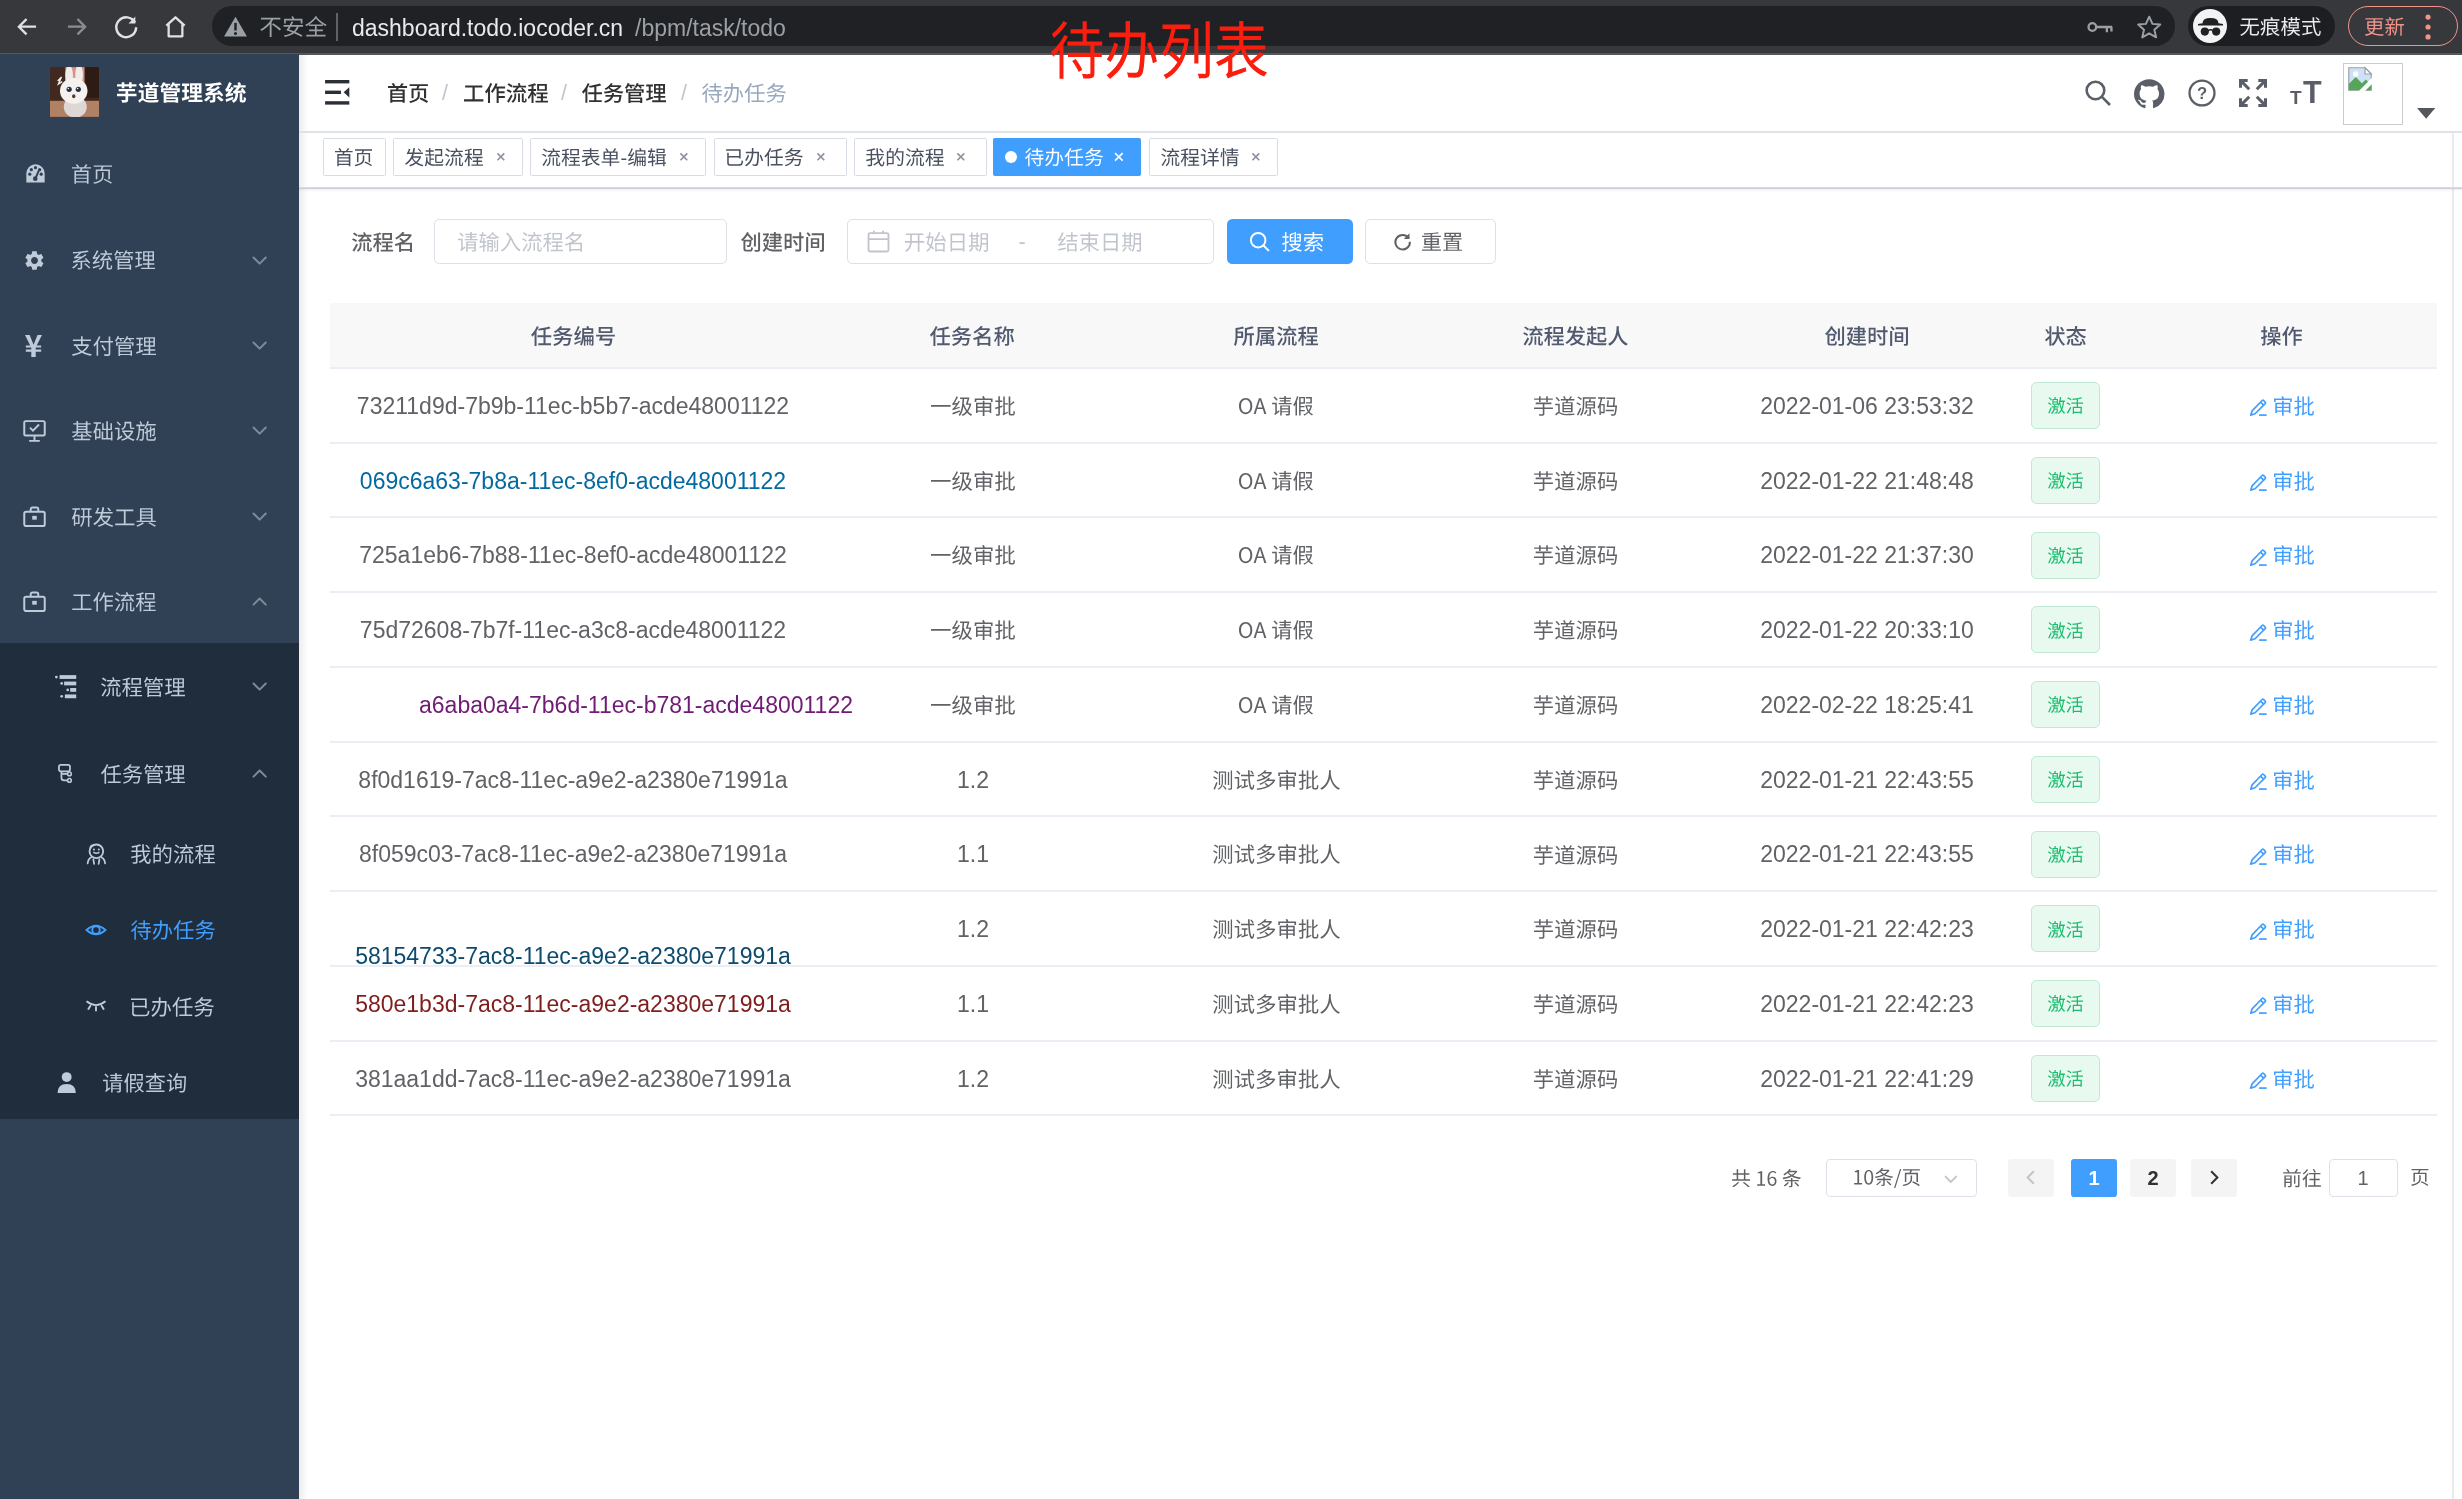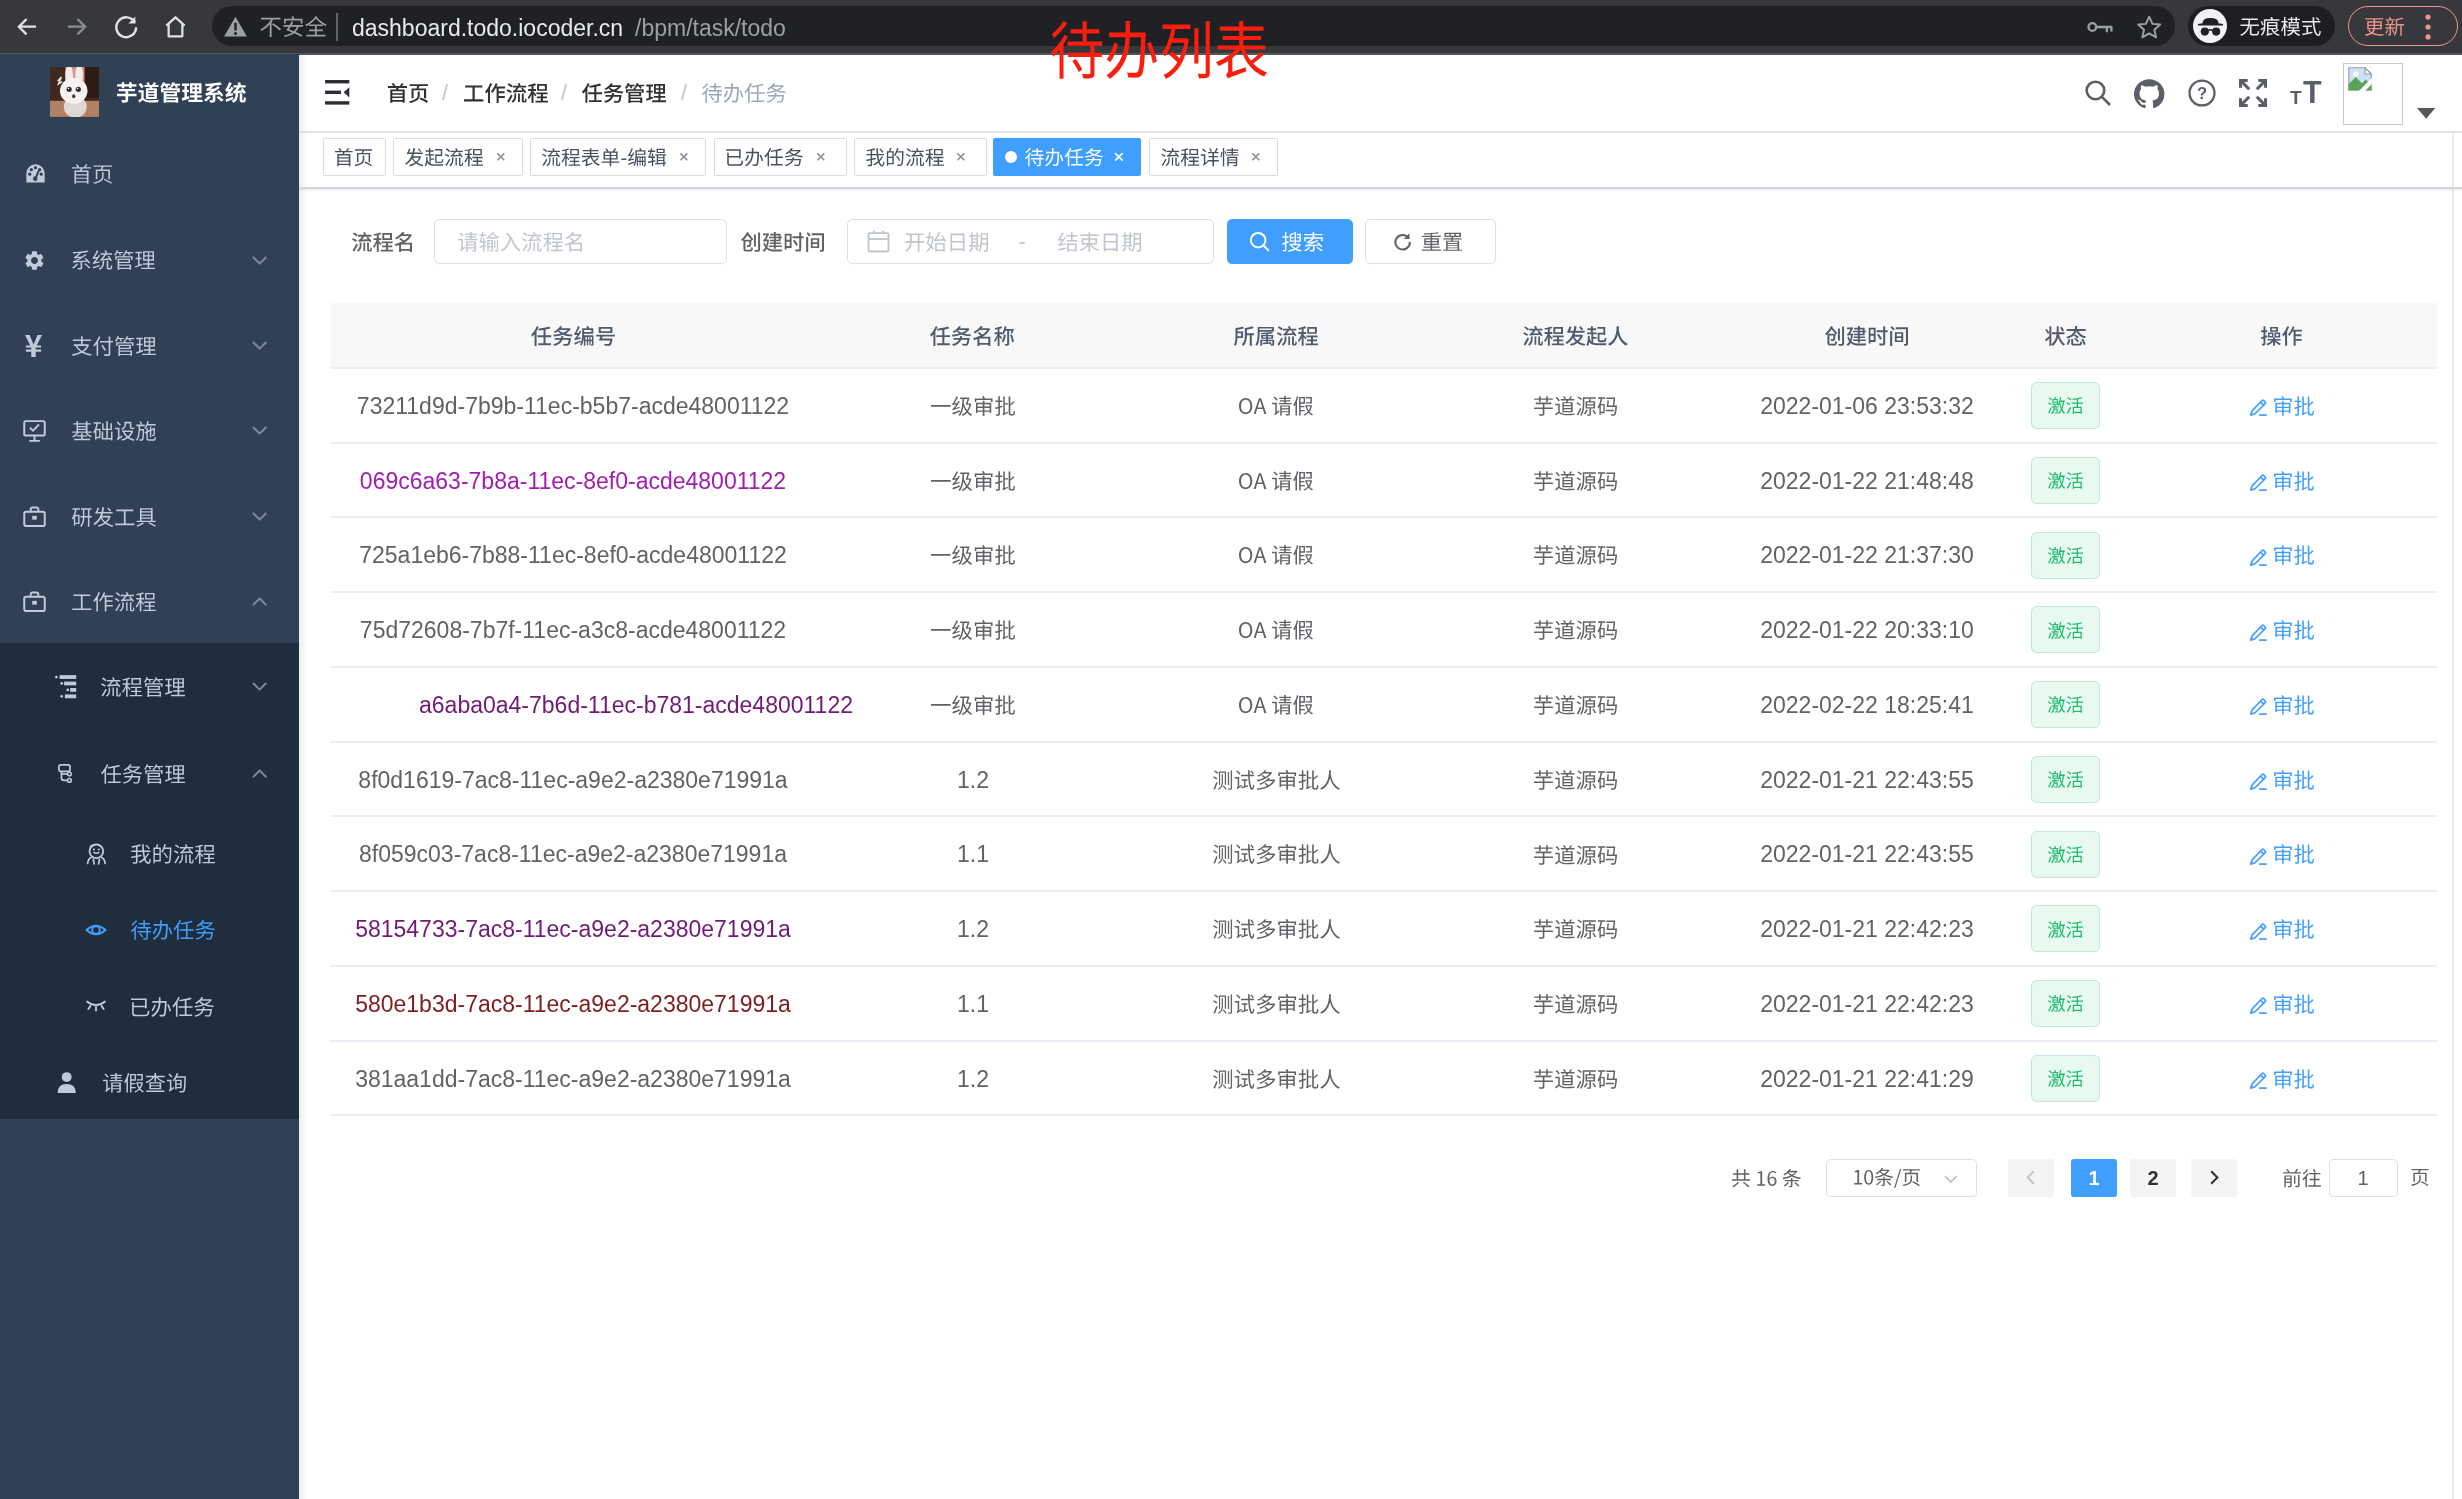--- a/index.html
+++ b/index.html
@@ -388,21 +388,21 @@
     <use href="#t43" fill="#1abd6c"></use>
   </svg>
 <svg class="z" style="left:2246px;top:394px;width:23px;height:23px" viewBox="0 0 30 30">
     <path d="M8 22 L6.2 27.5 L11.8 25.8 L25 12.5 Q26 11.5 25 10.5 L23 8.5 Q22 7.5 21 8.5 Z M19 10.5 L23 14.5" stroke="#409eff" stroke-width="2.2" fill="none" stroke-linejoin="round"></path>
     <path d="M17 27.5 H27" stroke="#409eff" stroke-width="2.2"></path>
   </svg>
 <svg class="z" style="left:2274px;top:396px;width:40px;height:20px" viewBox="0 0 52.6 25.9">
     <use href="#t44" fill="#409eff"></use>
   </svg>
 <div style="position:absolute;left:330px;top:442px;width:2107px;height:1.5px;background:#ebeef5"></div>
-<span class="t" style="font:23px 'Liberation Sans',sans-serif;color:#a21caf;left:573px;top:481px;transform:translate(-50%,-50%);">069c6a63-7b8a-11ec-8ef0-acde48001122</span>
+<span class="t" style="font:23px 'Liberation Sans',sans-serif;color:#0369a1;left:573px;top:481px;transform:translate(-50%,-50%);">069c6a63-7b8a-11ec-8ef0-acde48001122</span>
 <svg class="z" style="left:931px;top:471px;width:84px;height:20px" viewBox="0 0 109.7 26.0">
     <use href="#t40" fill="#606266"></use>
   </svg>
 <svg class="z" style="left:1239px;top:471px;width:74px;height:19.7px" viewBox="0 0 97.5 25.8">
     <use href="#t41" fill="#606266"></use>
   </svg>
 <svg class="z" style="left:1534px;top:471px;width:83px;height:20px" viewBox="0 0 108.7 25.9">
     <use href="#t42" fill="#606266"></use>
   </svg>
 <span class="t" style="font:23px 'Liberation Sans',sans-serif;color:#606266;left:1867px;top:481px;transform:translate(-50%,-50%);">2022-01-22 21:48:48</span>
@@ -522,21 +522,21 @@
     <use href="#t43" fill="#1abd6c"></use>
   </svg>
 <svg class="z" style="left:2246px;top:843px;width:23px;height:23px" viewBox="0 0 30 30">
     <path d="M8 22 L6.2 27.5 L11.8 25.8 L25 12.5 Q26 11.5 25 10.5 L23 8.5 Q22 7.5 21 8.5 Z M19 10.5 L23 14.5" stroke="#409eff" stroke-width="2.2" fill="none" stroke-linejoin="round"></path>
     <path d="M17 27.5 H27" stroke="#409eff" stroke-width="2.2"></path>
   </svg>
 <svg class="z" style="left:2274px;top:844px;width:40px;height:20px" viewBox="0 0 52.6 25.9">
     <use href="#t44" fill="#409eff"></use>
   </svg>
 <div style="position:absolute;left:330px;top:890px;width:2107px;height:1.5px;background:#ebeef5"></div>
-<span class="t" style="font:23px 'Liberation Sans',sans-serif;color:#701a75;left:573px;top:929px;transform:translate(-50%,-50%);">58154733-7ac8-11ec-a9e2-a2380e71991a</span>
+<span class="t" style="font:23px 'Liberation Sans',sans-serif;color:#0c4a6e;left:573px;top:956px;transform:translate(-50%,-50%);">58154733-7ac8-11ec-a9e2-a2380e71991a</span>
 <span class="t" style="font:23px 'Liberation Sans',sans-serif;color:#606266;left:973px;top:929px;transform:translate(-50%,-50%);">1.2</span>
 <svg class="z" style="left:1213px;top:919px;width:127px;height:20px" viewBox="0 0 166.0 26.0">
     <use href="#t45" fill="#606266"></use>
   </svg>
 <svg class="z" style="left:1534px;top:919px;width:83px;height:20px" viewBox="0 0 108.7 25.9">
     <use href="#t42" fill="#606266"></use>
   </svg>
 <span class="t" style="font:23px 'Liberation Sans',sans-serif;color:#606266;left:1867px;top:929px;transform:translate(-50%,-50%);">2022-01-21 22:42:23</span>
 <div style="position:absolute;left:2031px;top:905px;width:69px;height:47px;background:#e8f9f0;border:1.5px solid #bfe9d2;border-radius:5.3px"></div>
 <svg class="z" style="left:2048px;top:921px;width:35px;height:17px" viewBox="0 0 46.1 22.1">

